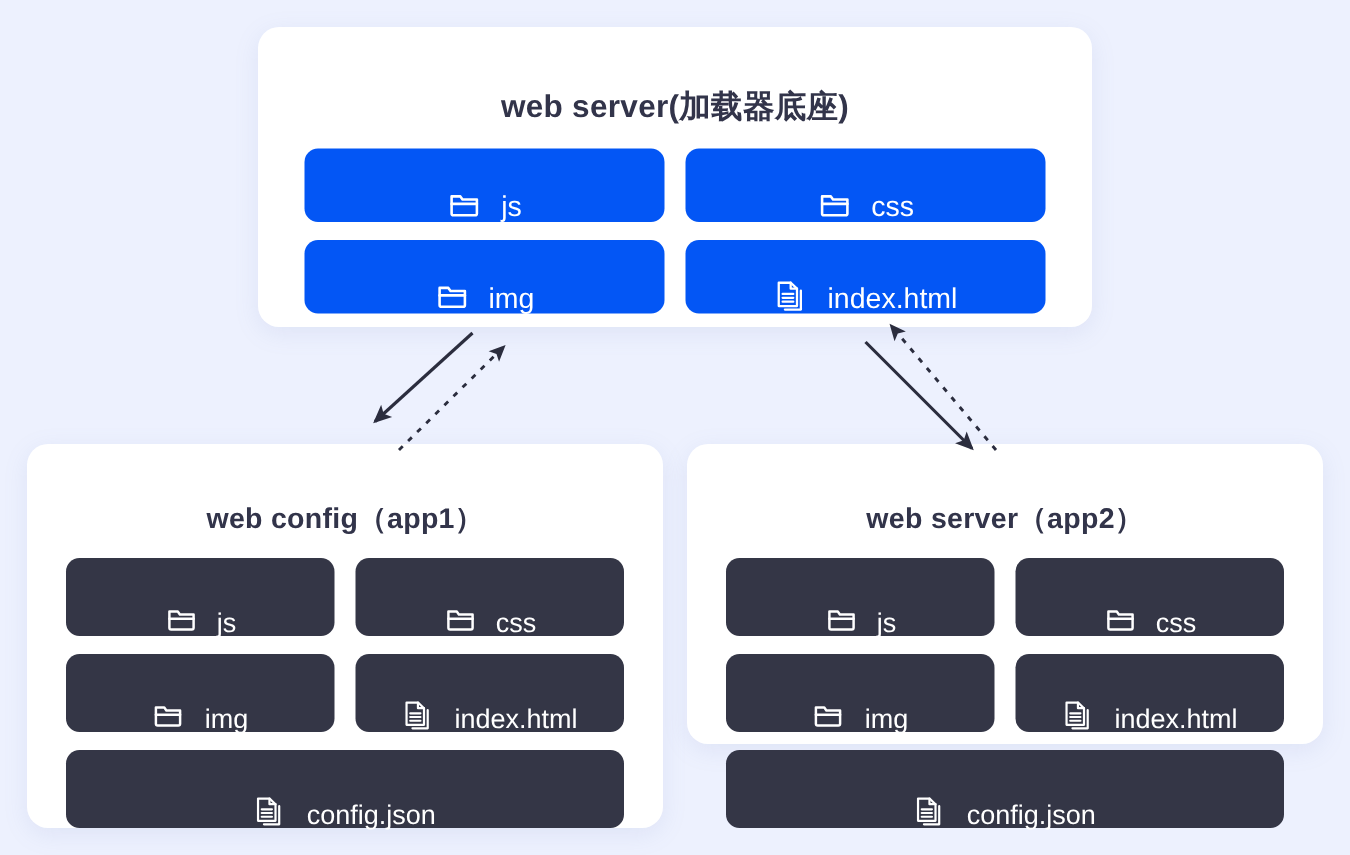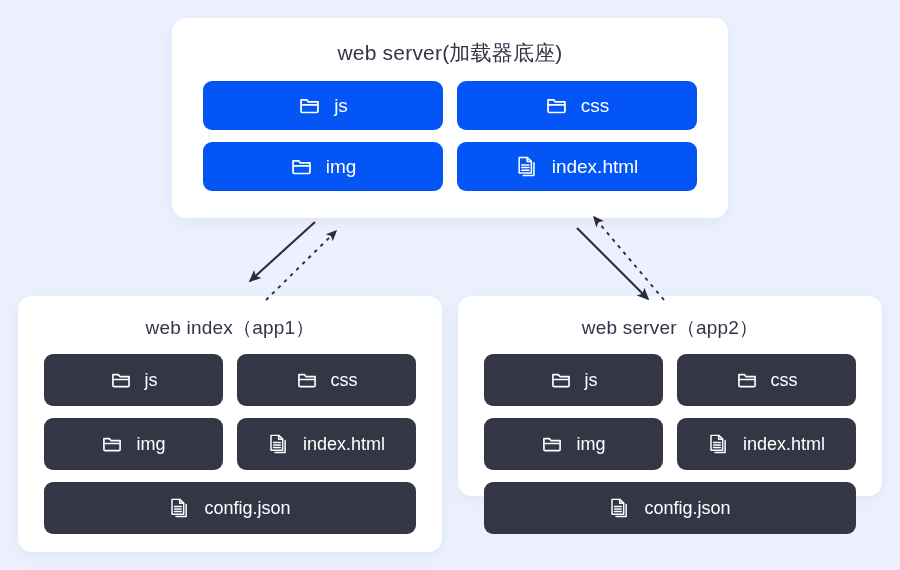--- a/index.html
+++ b/index.html
@@ -19,38 +19,39 @@
     box-shadow:0 4px 16px rgba(120,140,190,0.13);
     box-sizing:border-box;
   }
   #card-top{ left:172px; top:18px;  width:556px; height:200px; }
   #card-app1{ left:18px;  top:296px; width:424px; height:256px; }
   #card-app2{ left:458px; top:296px; width:424px; height:200px; }
 
   .card-title{
     text-align:center;
     color:#32344a;
-    font-weight:normal;
+    font-weight:bold;
     letter-spacing:0.2px;
     white-space:nowrap;
+    margin-top:18px;
   }
   #card-top .card-title{ font-size:21px; padding-top:21px; }
   #card-app1 .card-title, #card-app2 .card-title{ font-size:19px; padding-top:19px; }
 
   .rows{ padding:0 30px; box-sizing:border-box; }
   #card-top .rows{ padding:0 31px; margin-top:14px; }
   #card-app1 .rows, #card-app2 .rows{ padding:0 26px; margin-top:13px; }
 
   .row{ display:flex; gap:14px; margin-bottom:12px; }
   .row:last-child{ margin-bottom:0; }
 
   .chip{
     flex:1 1 0;
     display:flex;
-    align-items:center;
+    align-items:flex-end;
     justify-content:center;
     gap:13px;
     border-radius:9px;
     color:#ffffff;
     box-sizing:border-box;
     user-select:none;
   }
   .chip.blue{ background:#0356f5; height:49px; font-size:19px; }
   .chip.dark{ background:#343646; height:52px; font-size:18px; }
   .chip .label{ line-height:1; white-space:nowrap; }
@@ -110,21 +111,21 @@
             </svg>
           </span>
           <span class="label">index.html</span>
         </div>
       </div>
 
     </div>
   </div>
 
   <div class="card" id="card-app1">
-    <div class="card-title">web index（app1）</div>
+    <div class="card-title">web config（app1）</div>
     <div class="rows">
 
       <div class="row">
         <div class="chip dark">
           <span class="ico">
             <svg viewBox="0 0 24 24" fill="none" stroke="#ffffff" stroke-width="1.8" stroke-linecap="round" stroke-linejoin="round">
               <path d="M3.2 6.2h6.1l1.5 2.1h10V18a1.3 1.3 0 0 1-1.3 1.3H4.5A1.3 1.3 0 0 1 3.2 18z"></path>
               <path d="M3.2 11.4h17.6"></path>
             </svg>
           </span>

